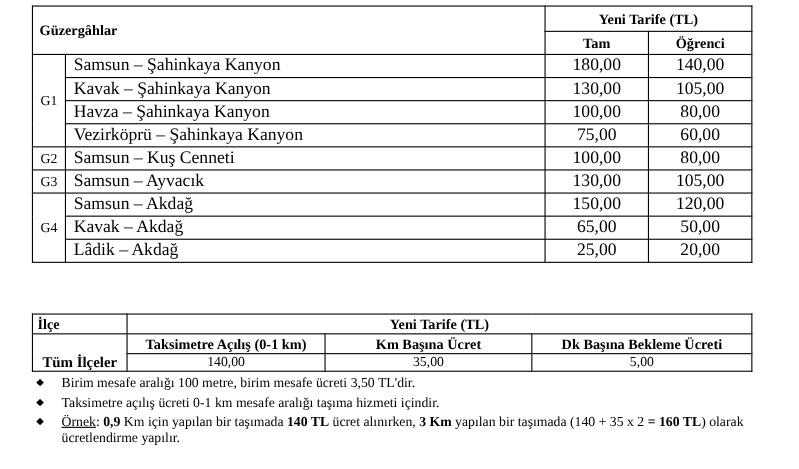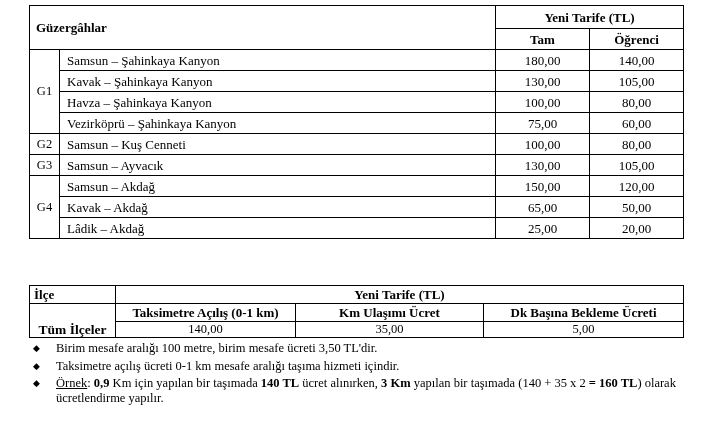--- a/index.html
+++ b/index.html
@@ -26,21 +26,21 @@
   
   table.doc-table {
     border-collapse: collapse;
     table-layout: fixed;
     position: absolute;
   }
   table.doc-table td,
   table.doc-table th {
     border: 1px solid #000000;
     padding: 0 4px;
-    font-size: 13px;
+    font-size: 16px;
     line-height: 1;
     font-weight: normal;
     vertical-align: middle;
     white-space: nowrap;
     overflow: hidden;
   }
 
   
   #routes-table {
     left: 29px;
@@ -245,21 +245,21 @@
       <col style="width:200px">
     </colgroup>
     <tbody>
       <tr>
         <td class="t2-ilce">İlçe</td>
         <td class="t2-hdr" colspan="3">Yeni Tarife (TL)</td>
       </tr>
       <tr>
         <td class="t2-ilce-val" rowspan="2">Tüm İlçeler</td>
         <td class="t2-colhdr">Taksimetre Açılış (0-1 km)</td>
-        <td class="t2-colhdr">Km Ulaşımı Ücret</td>
+        <td class="t2-colhdr">Km Başına Ücret</td>
         <td class="t2-colhdr">Dk Başına Bekleme Ücreti</td>
       </tr>
       <tr>
         <td class="t2-val">140,00</td>
         <td class="t2-val">35,00</td>
         <td class="t2-val">5,00</td>
       </tr>
     </tbody>
   </table>
 

